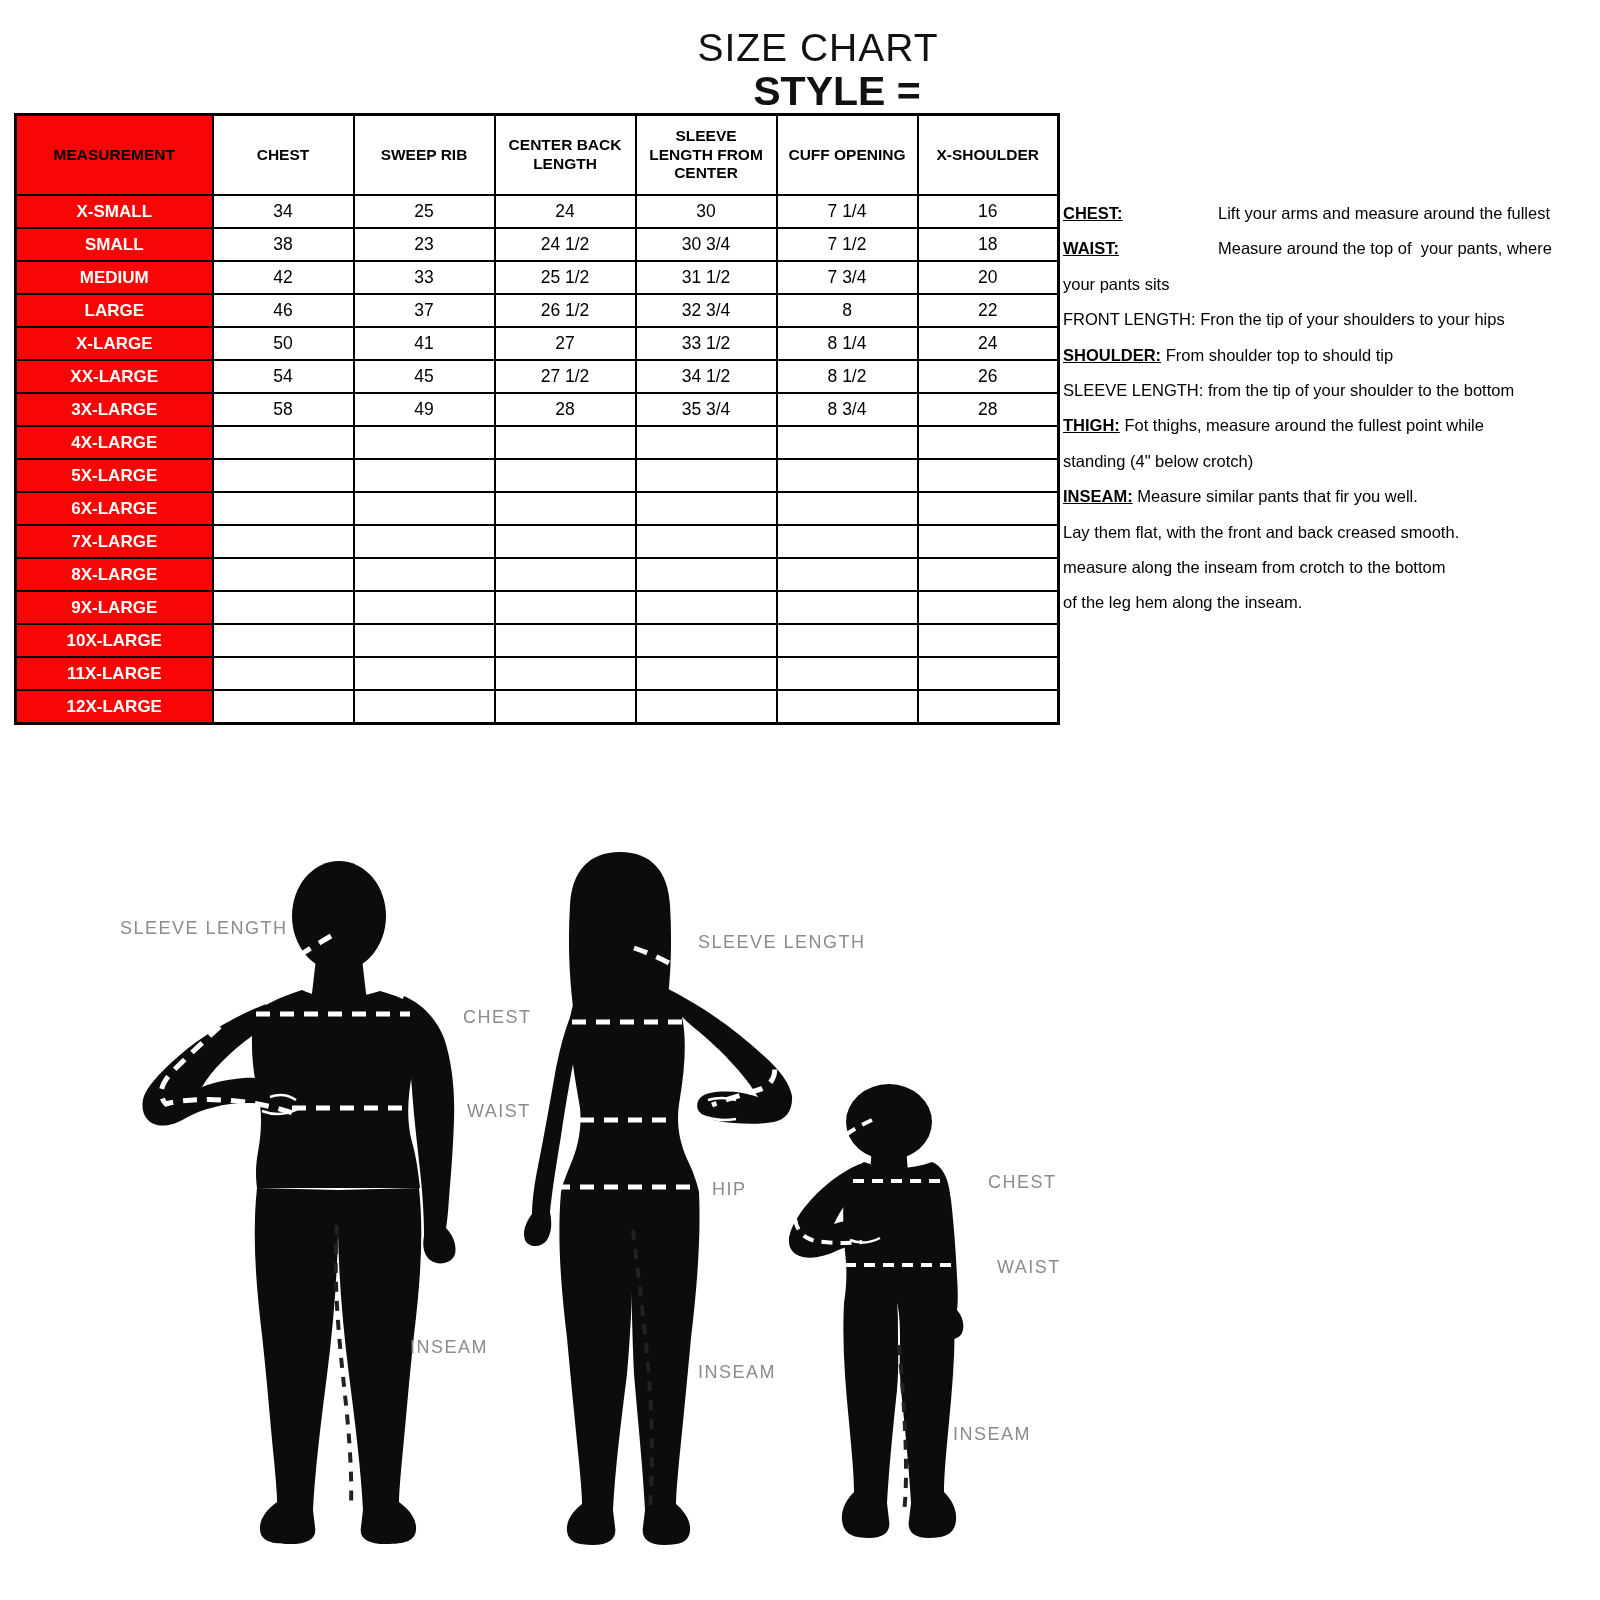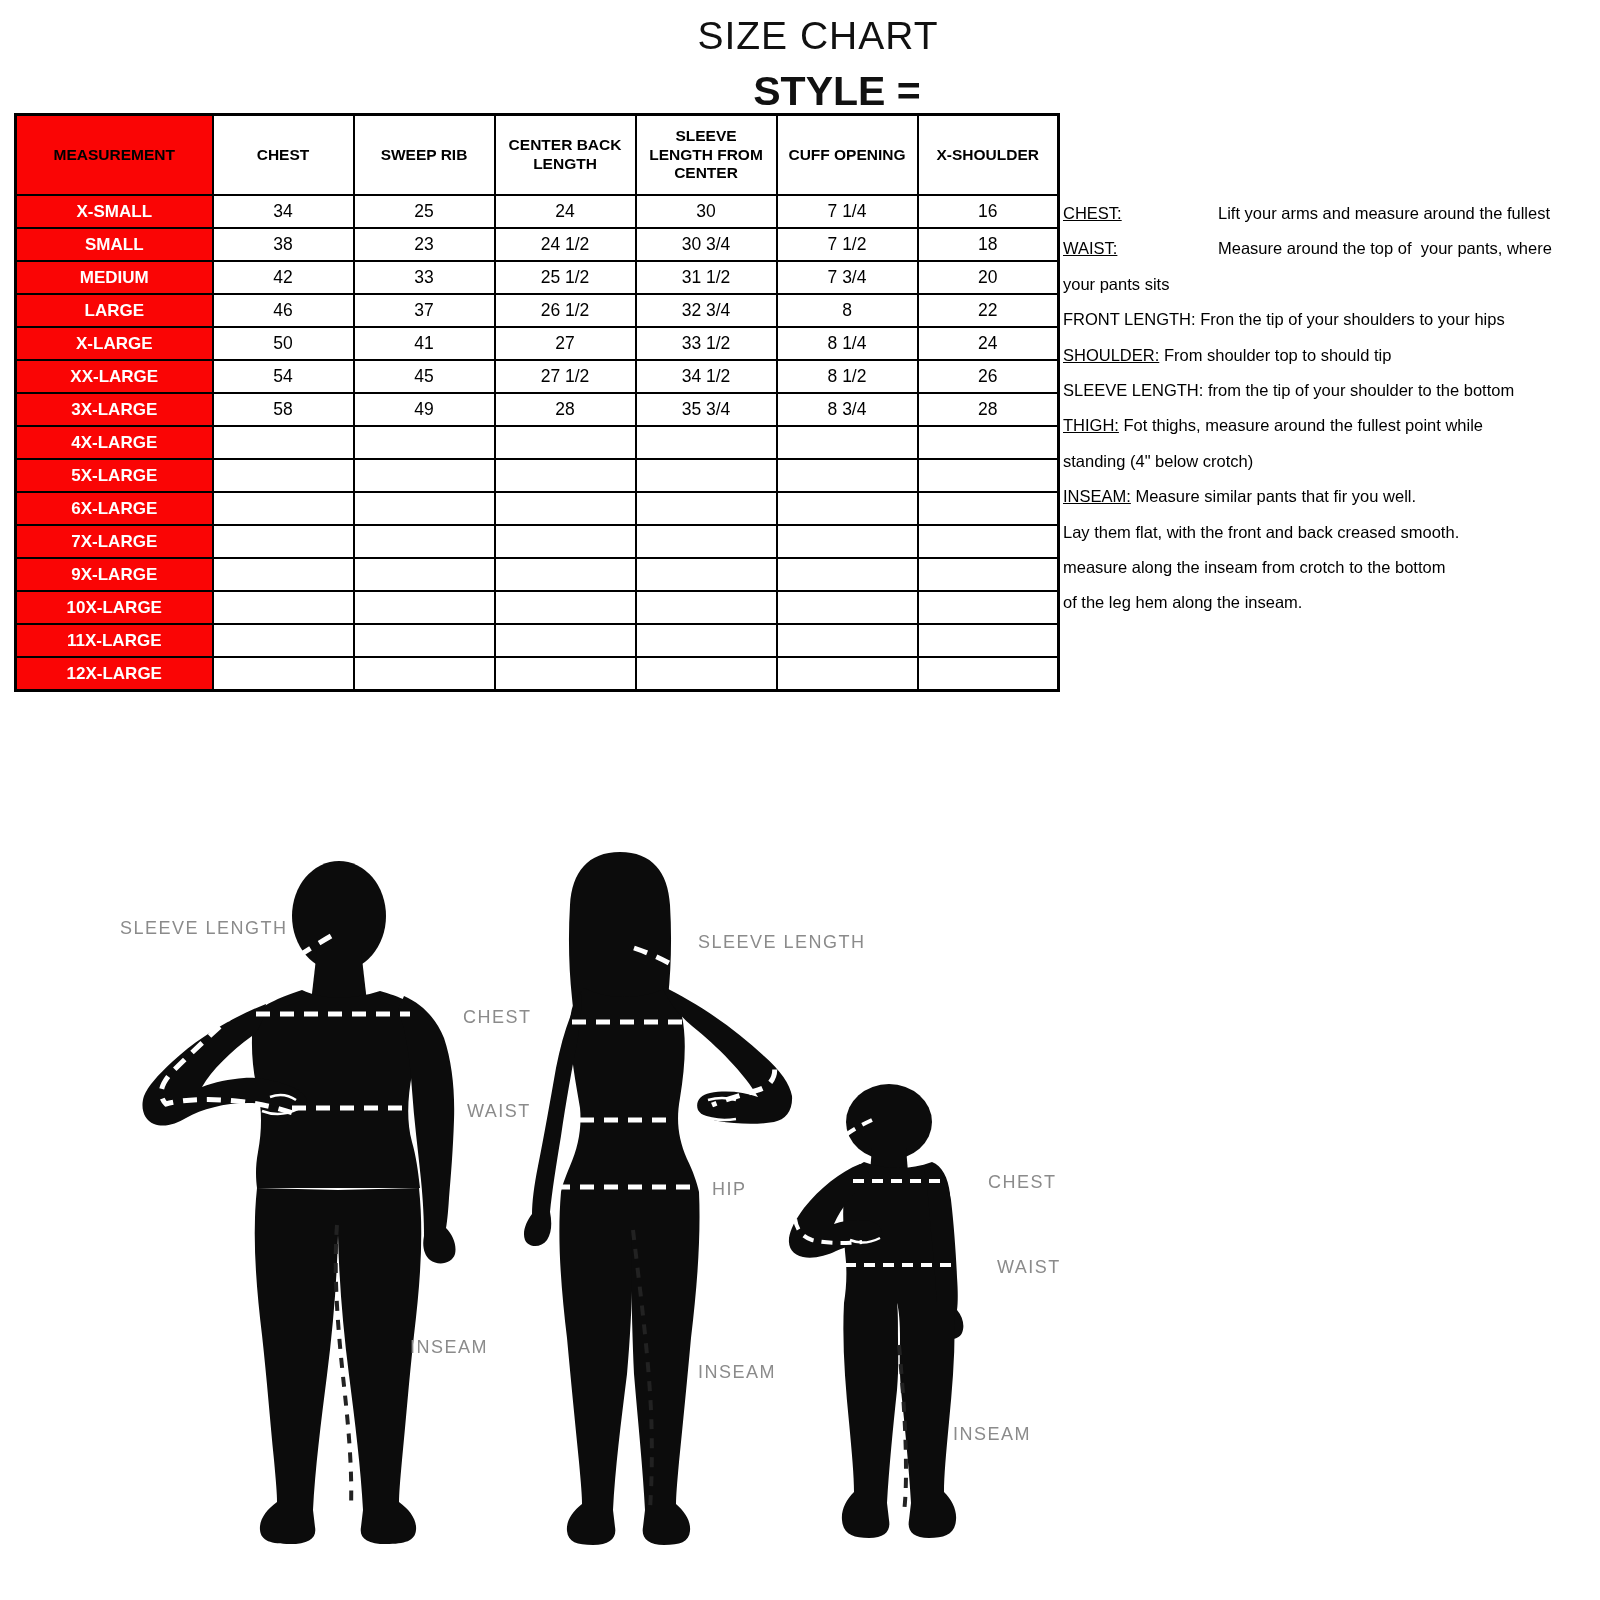--- a/index.html
+++ b/index.html
@@ -1,20 +1,20 @@
 <!DOCTYPE html>
 <html style="--red: #fa0505; --label-gray: #8b8b8b;"><head>
 <meta charset="utf-8">
 <style>
   html,body{margin:0;padding:0;background:#fff;}
   .sheet{position:relative;width:1600px;height:1600px;background:#fff;overflow:hidden;
          font-family:"Liberation Sans",sans-serif;color:#000;}
 
   
-  .title-main{position:absolute;left:518px;top:14px;width:600px;text-align:center;
+  .title-main{position:absolute;left:518px;top:26px;width:600px;text-align:center;
               font-size:39px;font-weight:400;letter-spacing:1px;color:#111;}
   .title-style{position:absolute;left:537px;top:68px;width:600px;text-align:center;
                font-size:41px;font-weight:700;letter-spacing:0;color:#111;}
 
   
   table.size-chart{position:absolute;left:14px;top:113px;border-collapse:collapse;
                    table-layout:fixed;border:3px solid #000;}
   table.size-chart col.c0{width:197px;}
   table.size-chart col.cn{width:141px;}
   table.size-chart th,table.size-chart td{border:2.5px solid #000;text-align:center;
@@ -23,21 +23,21 @@
                    background:#fff;color:#000;padding:0 6px;}
   table.size-chart thead th.meas{background:var(--red);color:#000000;}
   table.size-chart tbody th.size{background:var(--red);color:#fff;font-size:17px;
                    font-weight:700;height:31px;text-align:center;}
   table.size-chart tbody td{font-size:17.5px;font-weight:400;background:#fff;height:31px;}
 
   
   #instructions{position:absolute;left:1063px;top:196px;width:505px;
                 font-size:16.5px;line-height:35.4px;color:#000;}
   .iline{white-space:pre;height:35.4px;}
-  .ilabel{font-weight:400;text-decoration:underline;}
+  .ilabel{font-weight:700;text-decoration:underline;}
   .ilabel.tabbed{display:inline-block;width:155px;text-decoration:underline;}
   .itext{white-space:pre;text-align:center;}
 
   
   #diagram{position:absolute;left:0;top:770px;}
   .sil{fill:#0c0c0c;stroke:none;}
   .wdash{stroke:#fff;stroke-width:5;stroke-dasharray:14 10;fill:none;stroke-linecap:butt;}
   .wdash2{stroke:#fff;stroke-width:4;stroke-dasharray:11 8;fill:none;}
   .kdash{stroke:#222;stroke-width:4;stroke-dasharray:10 9;fill:none;}
   .hand{stroke:#fff;stroke-width:2.5;fill:none;}
@@ -159,20 +159,29 @@
           <th class="size">6X-LARGE</th>
           <td></td>
           <td></td>
           <td></td>
           <td></td>
           <td></td>
           <td></td>
         </tr>
         <tr>
           <th class="size">7X-LARGE</th>
+          <td></td>
+          <td></td>
+          <td></td>
+          <td></td>
+          <td></td>
+          <td></td>
+        </tr>
+        <tr>
+          <th class="size">8X-LARGE</th>
           <td></td>
           <td></td>
           <td></td>
           <td></td>
           <td></td>
           <td></td>
         </tr>
         <tr>
           <th class="size">9X-LARGE</th>
           <td></td>

